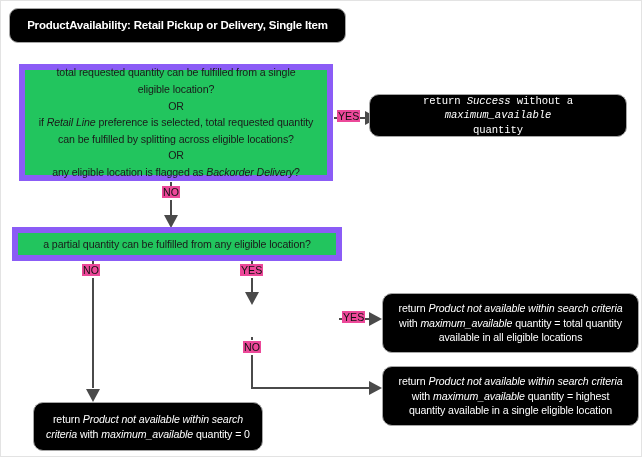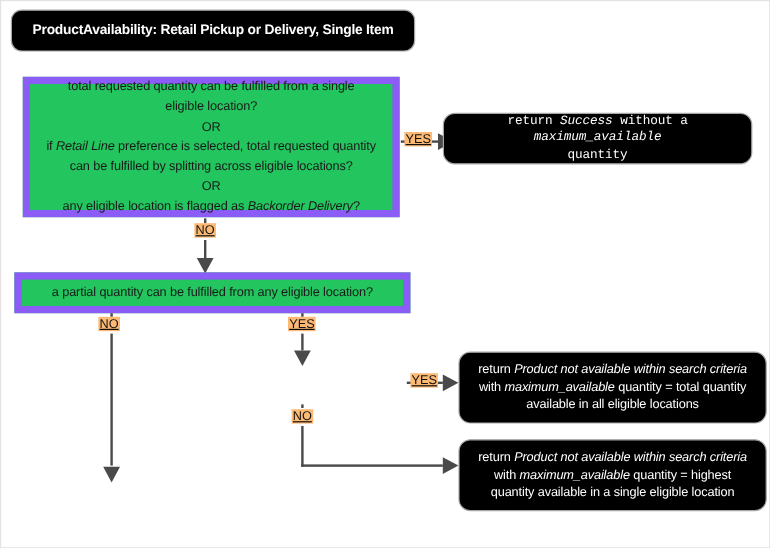--- a/index.html
+++ b/index.html
@@ -41,23 +41,22 @@
     font-size: 11.5px;
     letter-spacing: -0.2px;
     white-space: nowrap;
   }
   .line { position: absolute; background: #4a4a4a; }
   .edge-label {
     position: absolute;
     font-size: 10.6px;
     line-height: 12px;
     color: #111111;
-    background: #fdba74;
+    background: #ec4899;
     padding: 0 1px;
-    text-decoration: underline;
   }
   .arrowhead { position: absolute; width: 0; height: 0; }
   .arrow-right { border-top: 7px solid transparent; border-bottom: 7px solid transparent; border-left: 13px solid #4a4a4a; }
   .arrow-down  { border-left: 7px solid transparent; border-right: 7px solid transparent; border-top: 13px solid #4a4a4a; }
   .g1 { left: 18px;  top: 63px;  width: 314px; height: 117px; line-height: 16.6px; }
   .b1 { left: 368px; top: 93px;  width: 258px; height: 43px; font-family: Liberation Mono, monospace; }
   .g2 { left: 11px;  top: 226px; width: 330px; height: 34px; }
   .g3 { left: 167px; top: 303px; width: 170px; height: 33px; }
   .b2 { left: 381px; top: 292px; width: 257px; height: 60px; }
   .b3 { left: 381px; top: 365px; width: 257px; height: 60px; }
@@ -127,14 +126,18 @@
   <div class="line" style="left:250px; top:354px; width:2px; height:34px;"></div>
   <div class="line" style="left:250px; top:386px; width:118px; height:2px;"></div>
   <div class="arrowhead arrow-right" style="left:368px; top:380px;"></div>
 
   <div class="node node-blue b3">
     <span>return <i>Product not available within search criteria</i>
 with <i>maximum_available</i> quantity = highest
 quantity available in a single  eligible location</span>
   </div>
 
+  <div class="node node-blue b4">
+    <span>return <i>Product not available within search
+criteria</i> with <i>maximum_available</i> quantity = 0</span>
+  </div>
 
 </div>
 
 </body></html>

